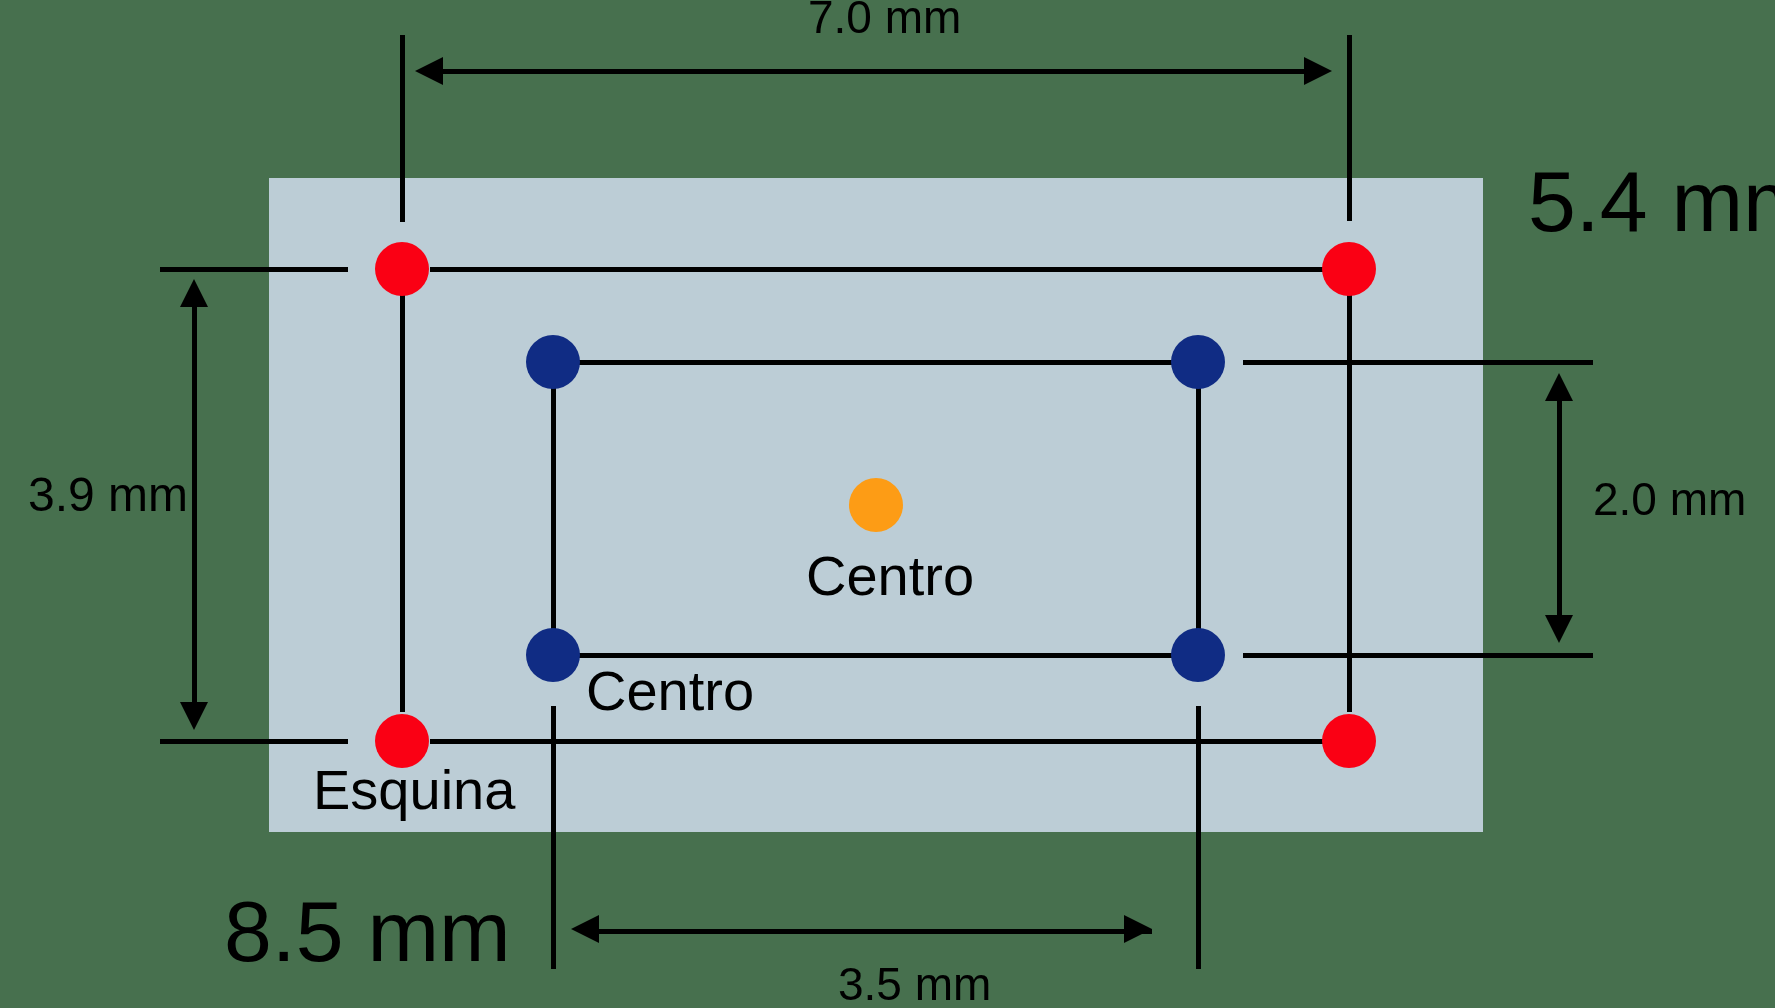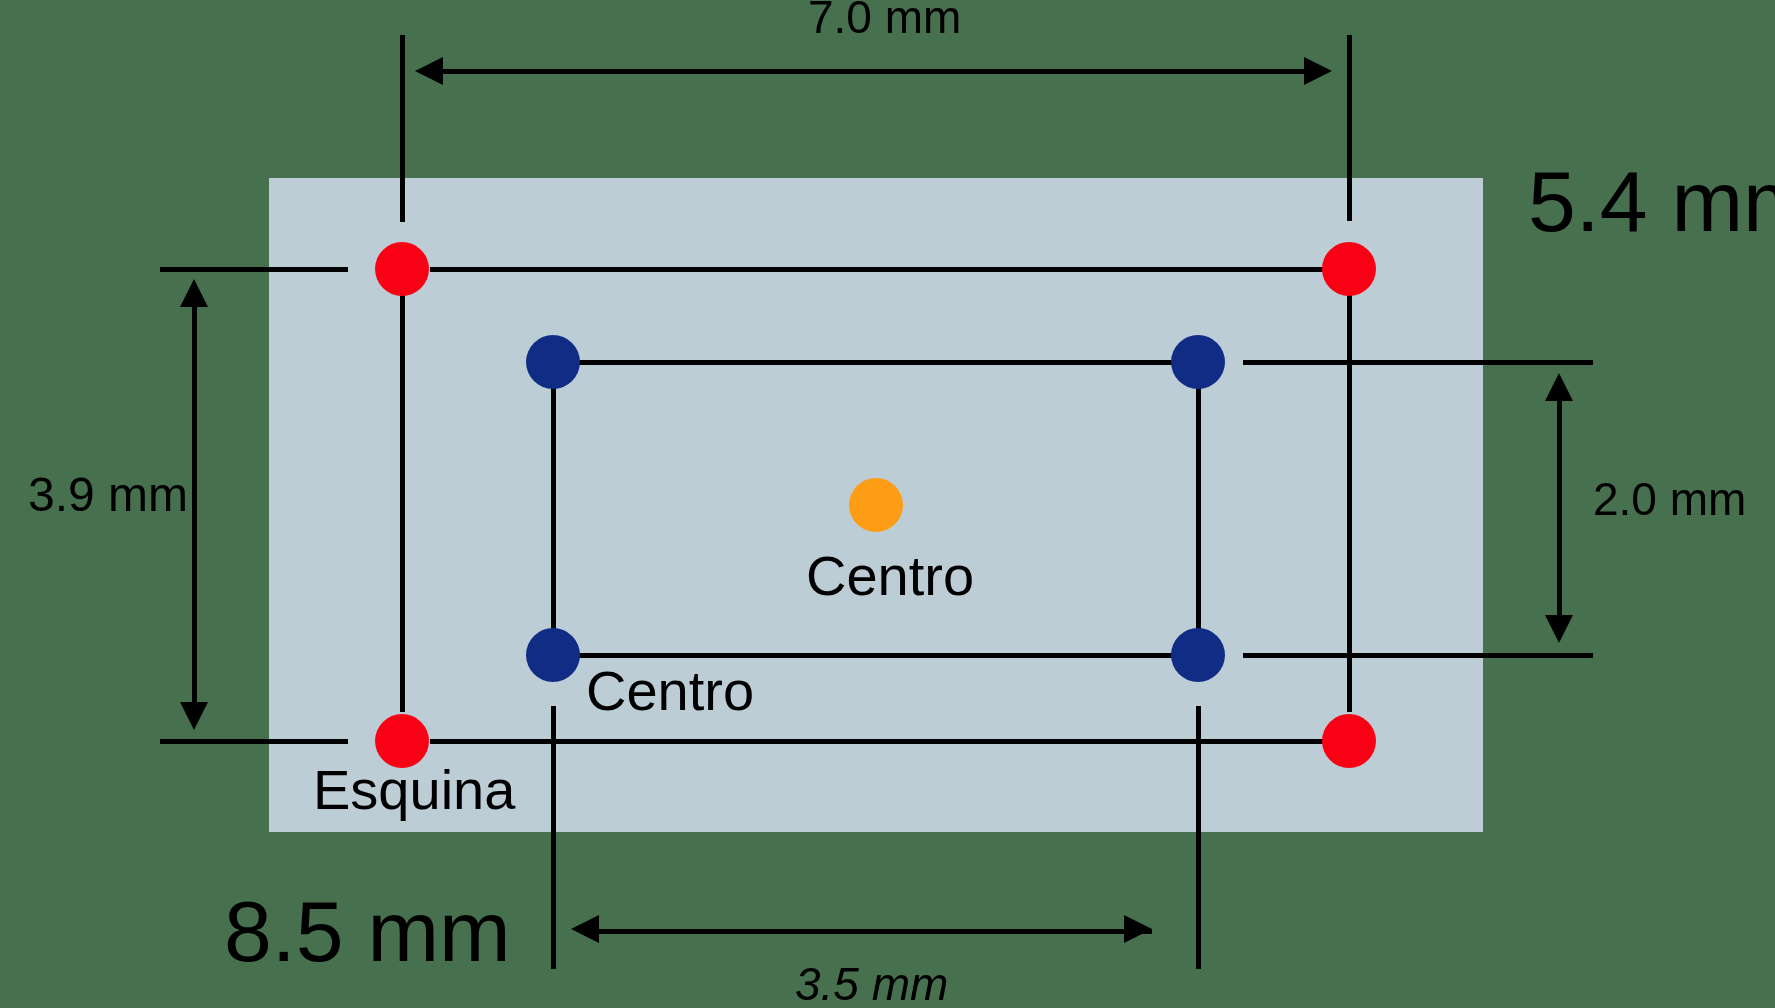--- a/index.html
+++ b/index.html
@@ -84,17 +84,17 @@
 <div class="dot dot-middle" style="left:526px; top:628px;"></div>
 <div class="dot dot-middle" style="left:1171px; top:628px;"></div>
 
 <div class="dot dot-center" style="left:849px; top:478px;"></div>
 
 <div class="txt dim-small" style="left:808px; top:-6px;">7.0 mm</div>
 <div class="txt dim-big" style="left:1528px; top:158px;">5.4 mm</div>
 <div class="txt dim-small" style="left:0px; top:471px; font-size:48px;padding-left:28px;">3.9 mm</div>
 <div class="txt dim-small" style="left:1593px; top:476px;">2.0 mm</div>
 <div class="txt dim-big" style="left:224px; top:888px;">8.5 mm</div>
-<div class="txt dim-small" style="left:795px; top:961px;font-style:italic;">3.5 mm</div>
+<div class="txt dim-small" style="left:838px; top:961px;">3.5 mm</div>
 
 <div class="txt pt-label" style="left:313px; top:762px;">Esquina</div>
 <div class="txt pt-label" style="left:586px; top:663px;">Centro</div>
 <div class="txt pt-label" style="left:806px; top:548px;">Centro</div>
 
 </body></html>

